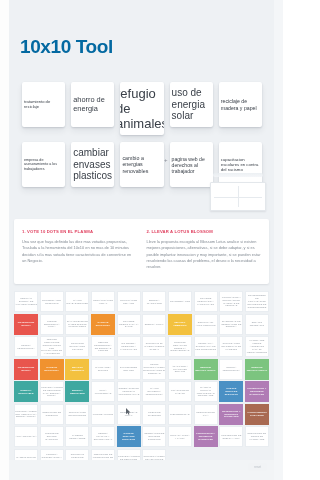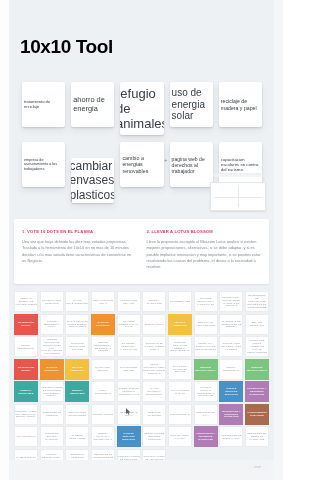--- a/index.html
+++ b/index.html
@@ -19,21 +19,21 @@
   .gutter {
     position: absolute; top: 0; bottom: 0; width: 9px;
     background: #fdfdfd; z-index: 30;
   }
   .gutter.left { left: 0; }
   .gutter.right { right: 0; background: #f4f6f8; }
 
   .title {
     position: absolute; left: 20px; top: 36px;
     font-size: 19px; font-weight: bold; letter-spacing: -0.4px;
-    color: #000000;
+    color: #0369a1;
   }
 
   
   .notes { position: absolute; left: 22px; top: 82px; width: 240px; }
   .note-row { display: flex; gap: 6px; margin-bottom: 7px; align-items: flex-start; }
   .note {
     background: #ffffff;
     border-radius: 2px;
     box-shadow: 0 1px 2px rgba(30,40,60,.16), 0 4px 6px rgba(30,40,60,.07);
     display: flex; align-items: center; justify-content: center;
@@ -43,21 +43,21 @@
     line-height: 1.18;
     overflow: hidden;
   }
   .note.w-a { width: 46px; height: 45px; font-size: 4.1px; }
   .note.w-b { width: 46px; height: 45px; font-size: 7.4px; }
   .note.w-c { width: 46px; height: 53px; font-size: 13px; }
   .note.w-d { width: 46px; height: 45px; font-size: 10px; }
   .note.w-e { width: 46px; height: 45px; font-size: 5.2px; }
 
   .note.r2a { width: 46px; height: 45px; font-size: 3.7px; }
-  .note.r2b { width: 46px; height: 45px; font-size: 12px; margin-top: 16px; }
+  .note.r2b { width: 46px; height: 45px; font-size: 10px; }
   .note.r2c { width: 46px; height: 45px; font-size: 5.3px; }
   .note.r2d { width: 46px; height: 45px; font-size: 5.1px; }
   .note.r2e { width: 46px; height: 45px; font-size: 4.3px; }
 
   .tiny-cursor {
     position: absolute; left: 164px; top: 157px;
     font-size: 6px; color: #8b9099; z-index: 12;
   }
 
   

